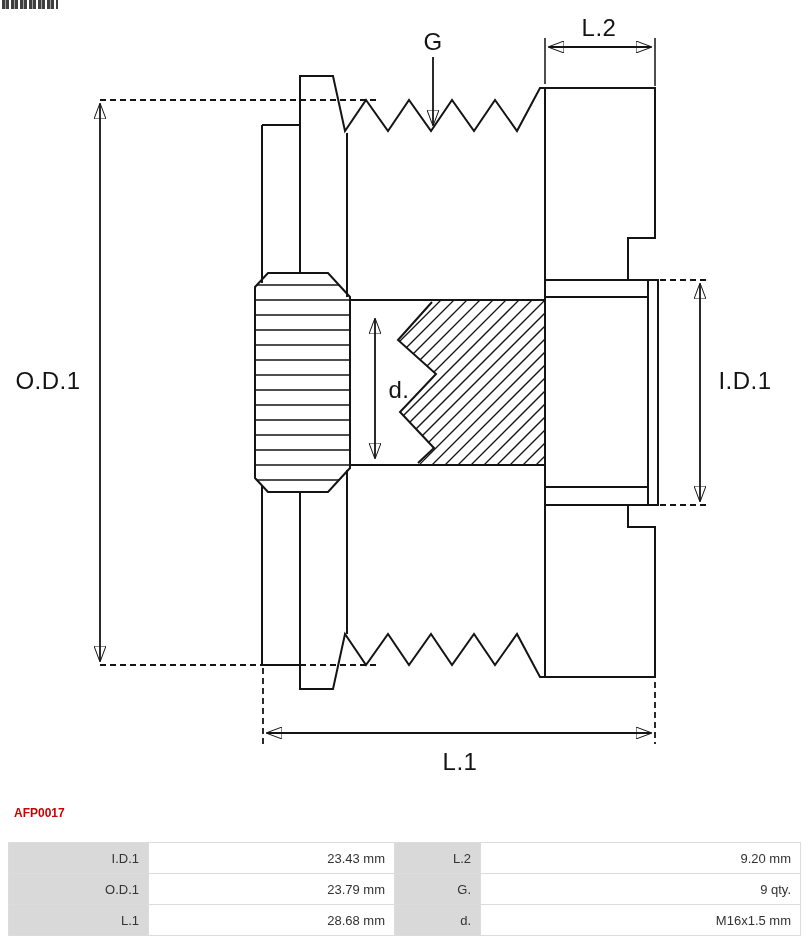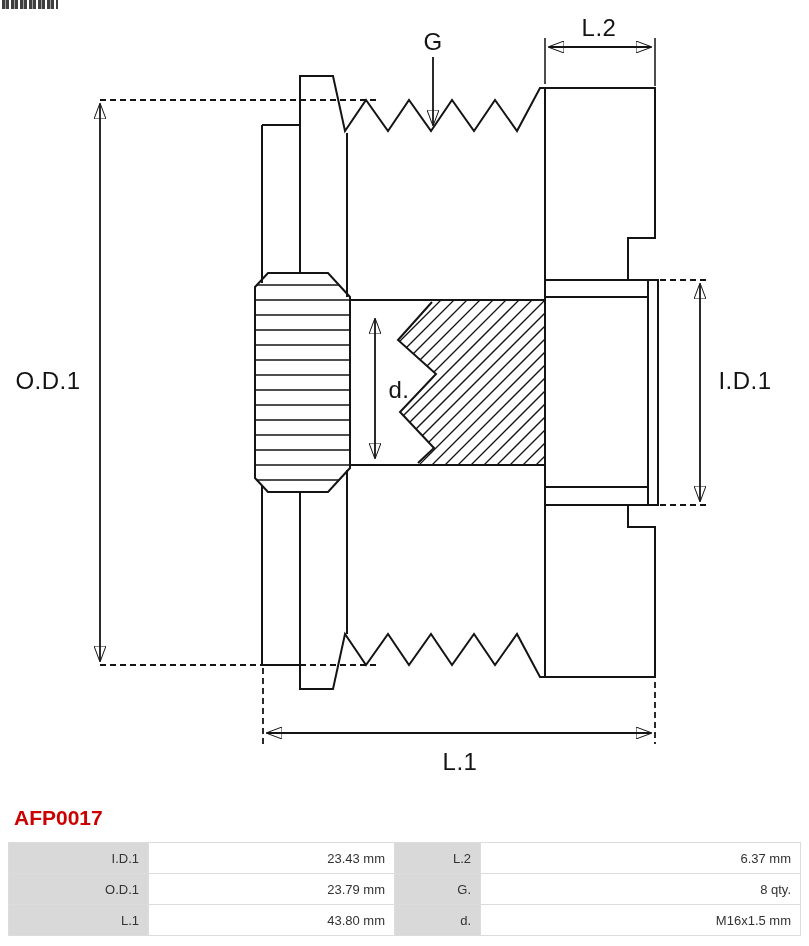--- a/index.html
+++ b/index.html
@@ -17,21 +17,21 @@
   }
   .outline{stroke-width:2;}
   .thin{stroke-width:1.5;}
   .knurl-lines{stroke-width:1.5;}
   .hatch{stroke-width:1.3;}
   .dim{stroke-width:1.8;}
   .dashed{stroke-width:1.8;stroke-dasharray:6 4;}
   .dim-text{fill:#141414;font-family:"Liberation Sans",sans-serif;font-size:24px;letter-spacing:.5px;}
   .product-code{
     position:absolute;top:806px;left:14px;
-    font-size:21px;font-weight:700;color:#cc0000;
+    font-size:12px;font-weight:700;color:#cc0000;
   }
   .spec-table{
     position:absolute;top:842px;left:8px;width:793px;
     border-collapse:collapse;font-size:13px;color:#333;table-layout:fixed;
   }
   .spec-table td{
     border:1px solid #dcdcdc;height:30px;padding:0 9px;
     text-align:right;white-space:nowrap;overflow:hidden;
   }
   .spec-table td.lbl{background:#d9d9d9;}
@@ -113,30 +113,30 @@
       <col style="width:140px">
         <col style="width:246px">
         <col style="width:86px">
         <col>
     </colgroup>
     <tbody>
       <tr>
         <td class="lbl">I.D.1</td>
         <td>23.43 mm</td>
         <td class="lbl">L.2</td>
-        <td>6.37 mm</td>
+        <td>9.20 mm</td>
       </tr>
       <tr>
         <td class="lbl">O.D.1</td>
         <td>23.79 mm</td>
         <td class="lbl">G.</td>
-        <td>8 qty.</td>
+        <td>9 qty.</td>
       </tr>
       <tr>
         <td class="lbl">L.1</td>
-        <td>43.80 mm</td>
+        <td>28.68 mm</td>
         <td class="lbl">d.</td>
         <td>M16x1.5 mm</td>
       </tr>
     </tbody>
   </table>
 
 </div>
 
 </body></html>

